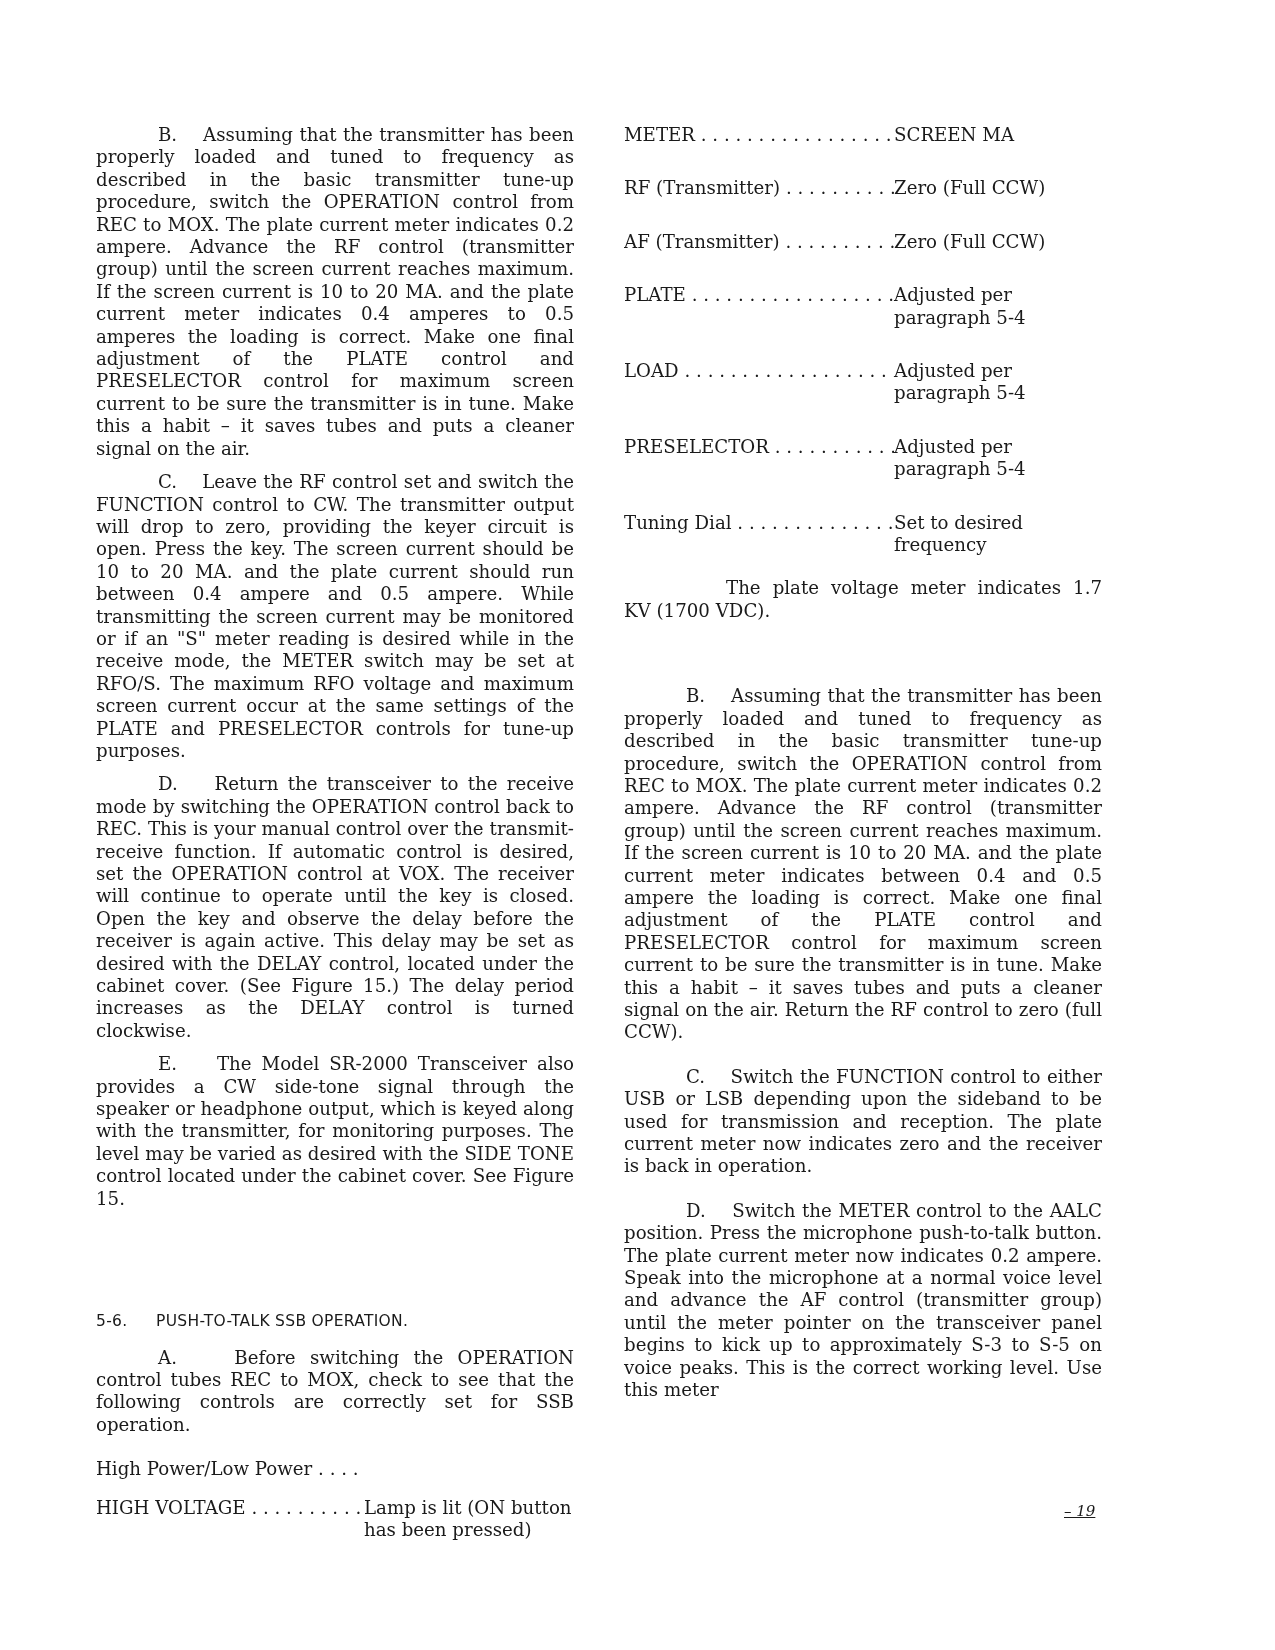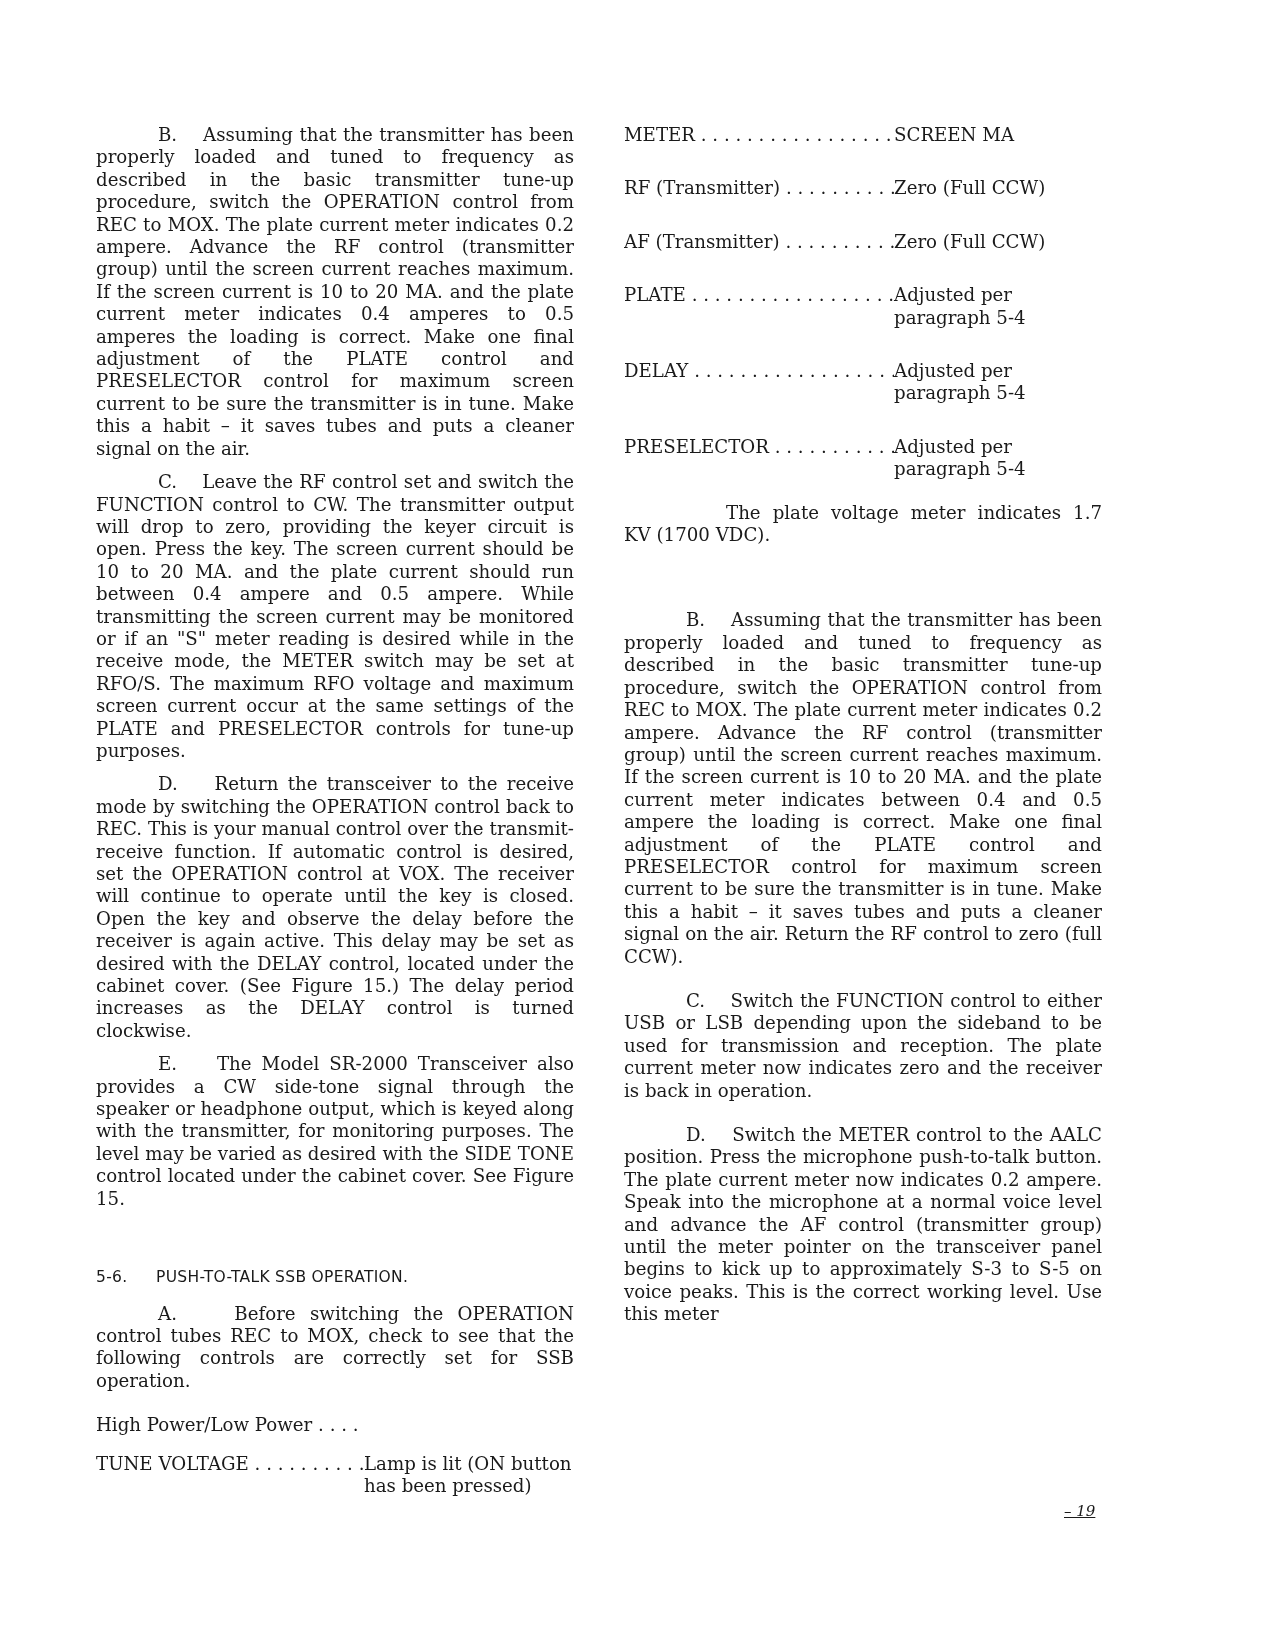--- a/index.html
+++ b/index.html
@@ -16,21 +16,21 @@
   .col-right { left: 624px; }
   p.para {
     margin: 0 0 11px 0; text-align: justify;
     text-indent: 62px;
   }
   .heading {
     font-family: "DejaVu Sans", "Liberation Sans", sans-serif;
     font-size: 15.5px; letter-spacing: 0.3px;
     margin: 56px 0 14px 0;
   }
-  .heading .num { display: inline-block; width: 60px; }
+  .heading .num { display: inline-block; width: 60px; margin-top: 44px; }
   .settings { margin: 0; padding: 0; list-style: none; }
   .setting {
     display: flex; align-items: flex-start; margin: 0 0 31px 0;
   }
   .setting .lab {
     width: 270px; white-space: nowrap; overflow: hidden; flex: 0 0 270px;
   }
   .setting .lab::after {
     content: " . . . . . . . . . . . . . . . . . . . . . . . . . . . . . . . . . . .";
   }
@@ -71,21 +71,21 @@
   <p class="para">
     <span>A.</span>&nbsp;&nbsp;&nbsp;
     <span>Before switching the OPERATION control tubes REC to MOX, check to see that the following controls are correctly set for SSB operation.</span>
   </p>
 
   <ul class="settings settings-left" style="margin-top:22px;">
     <li class="setting">
       <span class="lab">High Power/Low Power</span>
     </li>
     <li class="setting">
-      <span class="lab">TUNE VOLTAGE</span>
+      <span class="lab">HIGH VOLTAGE</span>
       <span class="val">Lamp is lit (ON button has been pressed)</span>
     </li>
   </ul>
 </div>
 
 <div class="col col-right">
   <ul class="settings">
     <li class="setting">
       <span class="lab">METER</span>
       <span class="val">SCREEN MA</span>
@@ -96,26 +96,30 @@
     </li>
     <li class="setting">
       <span class="lab">AF (Transmitter)</span>
       <span class="val">Zero (Full CCW)</span>
     </li>
     <li class="setting">
       <span class="lab">PLATE</span>
       <span class="val" style="max-width:150px;">Adjusted per paragraph 5-4</span>
     </li>
     <li class="setting">
-      <span class="lab">DELAY</span>
+      <span class="lab">LOAD</span>
       <span class="val" style="max-width:150px;">Adjusted per paragraph 5-4</span>
     </li>
     <li class="setting">
       <span class="lab">PRESELECTOR</span>
       <span class="val" style="max-width:150px;">Adjusted per paragraph 5-4</span>
+    </li>
+    <li class="setting">
+      <span class="lab">Tuning Dial</span>
+      <span class="val" style="max-width:150px;">Set to desired frequency</span>
     </li>
   </ul>
 
   <p class="para" style="text-indent:102px; margin-top:-10px;">The plate voltage meter indicates 1.7 KV (1700 VDC).</p>
 
   <div class="gap-right"></div>
 
   <p class="para">
     <span>B.</span>&nbsp;&nbsp;&nbsp;
     <span>Assuming that the transmitter has been properly loaded and tuned to frequency as described in the basic transmitter tune-up procedure, switch the OPERATION control from REC to MOX. The plate current meter indicates 0.2 ampere. Advance the RF control (transmitter group) until the screen current reaches maximum. If the screen current is 10 to 20 MA. and the plate current meter indicates between 0.4 and 0.5 ampere the loading is correct. Make one final adjustment of the PLATE control and PRESELECTOR control for maximum screen current to be sure the transmitter is in tune. Make this a habit – it saves tubes and puts a cleaner signal on the air. Return the RF control to zero (full CCW).</span>

